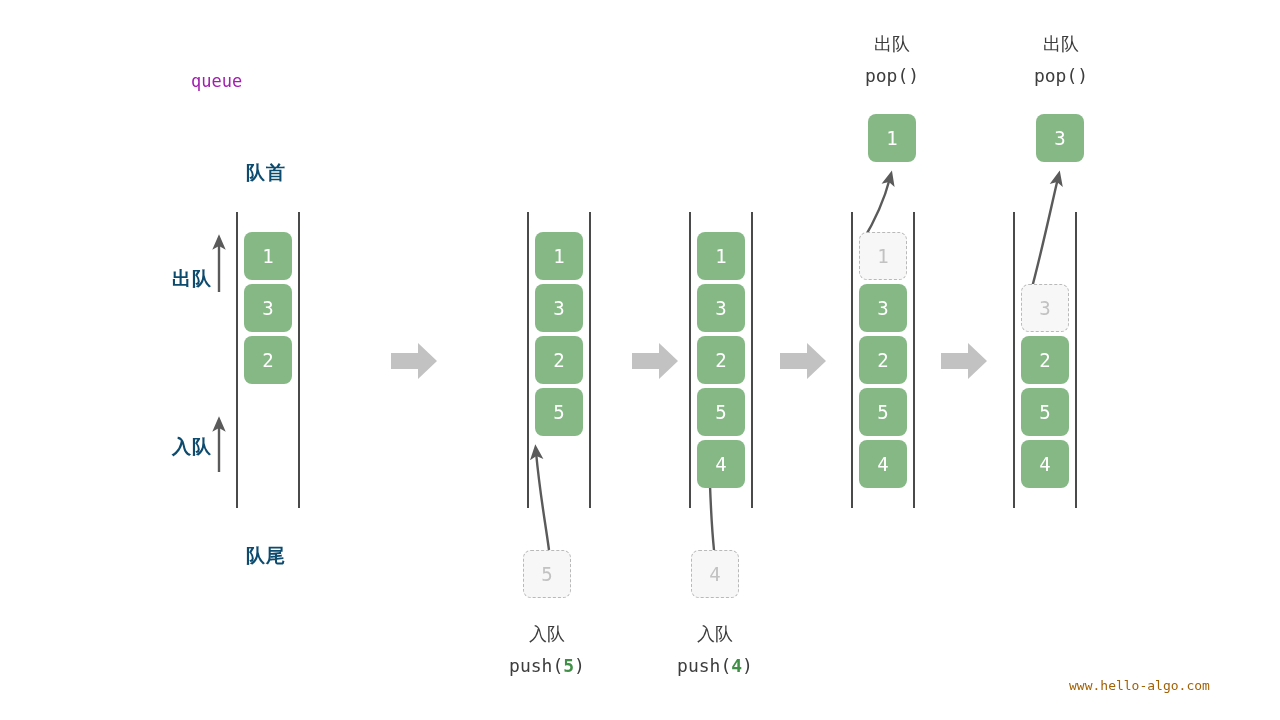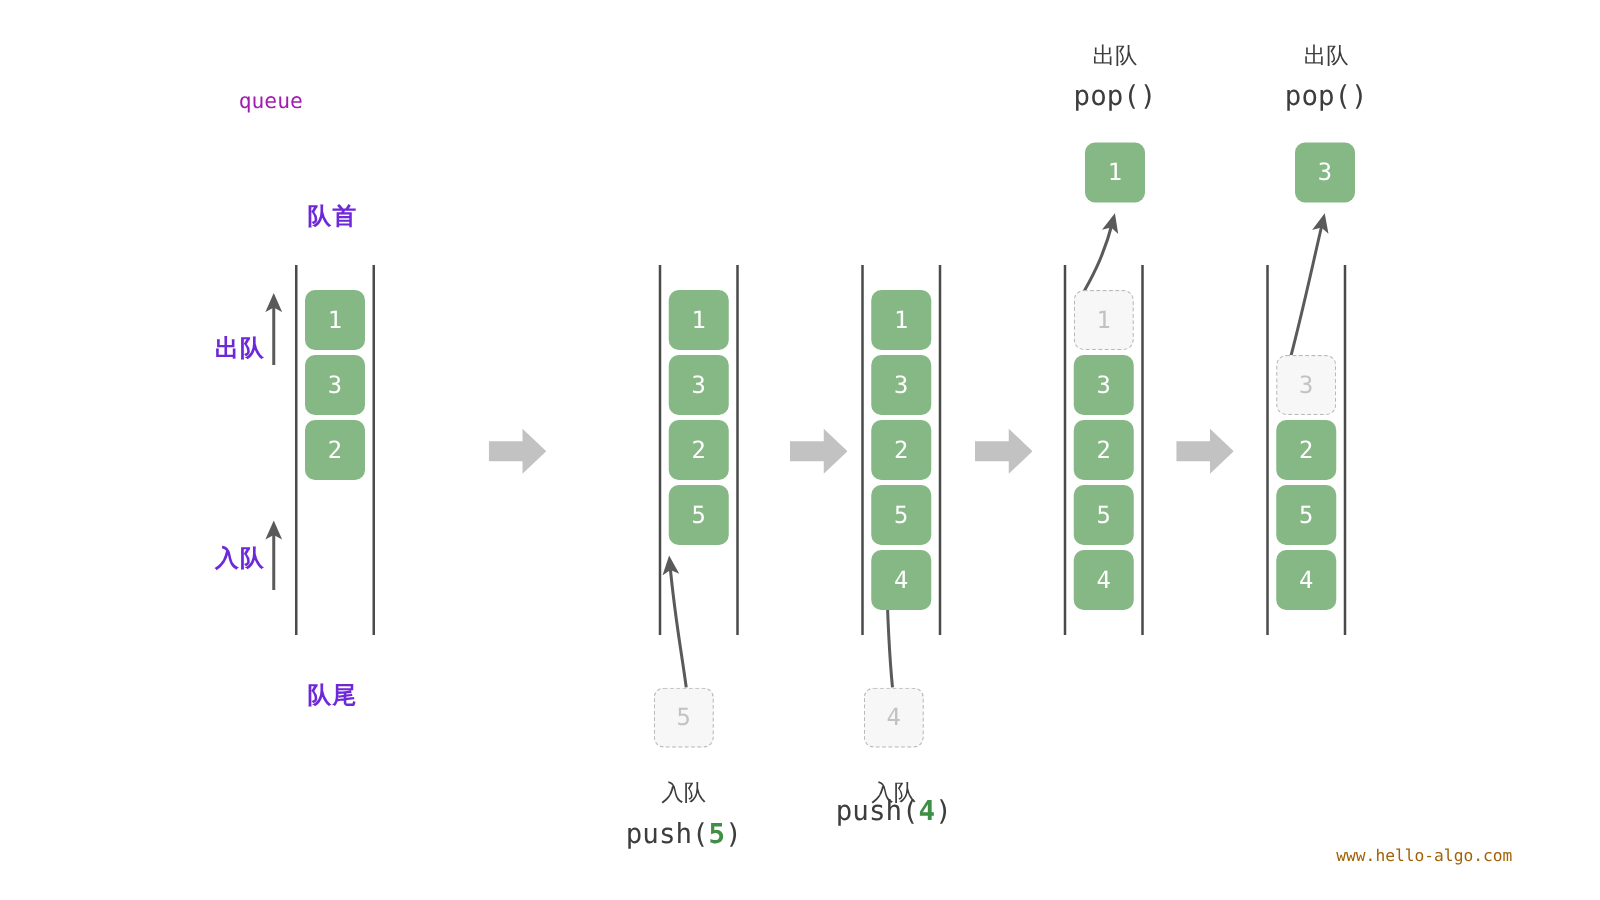--- a/index.html
+++ b/index.html
@@ -16,30 +16,30 @@
   
   .title-cn{
     font-size:21px;font-weight:bold;color:#3f8f46;
     text-align:center;letter-spacing:1px;white-space:nowrap;
   }
   .title-en{
     font-family:"DejaVu Sans Mono","Liberation Mono",monospace;
     font-size:17px;color:#a21caf;text-align:left;white-space:nowrap;
   }
   .side-label{
-    font-size:19px;font-weight:bold;color:#6d28d9;
+    font-size:19px;font-weight:bold;color:#0c4a6e;
     text-align:center;white-space:nowrap;letter-spacing:1px;
   }
   .op-label-cn{
     font-size:18px;font-weight:normal;color:#3d3d3d;
     text-align:center;white-space:nowrap;
   }
   .op-label-code{
     font-family:"DejaVu Sans Mono","Liberation Mono",monospace;
-    font-size:22px;color:#3d3d3d;text-align:center;white-space:nowrap;
+    font-size:18px;color:#3d3d3d;text-align:center;white-space:nowrap;
   }
   .op-label-code .hl{color:#3f8f46;font-weight:bold;}
 
   
   .rail{position:absolute;}
   .rail-line{
     position:absolute;top:0;width:1.6px;height:100%;
     background:#4a4a4a;
   }
   .rail-line.left{left:0;}
@@ -146,21 +146,21 @@
     <div class="rail-line left"></div>
     <div class="rail-line right"></div>
     <div class="cell" style="left:8px;top:20px;">1</div>
     <div class="cell" style="left:8px;top:72px;">3</div>
     <div class="cell" style="left:8px;top:124px;">2</div>
     <div class="cell" style="left:8px;top:176px;">5</div>
     <div class="cell" style="left:8px;top:228px;">4</div>
   </div>
   <div class="cell ghost abs" style="left:691px;top:550px;">4</div>
   <div class="abs op-label-cn" style="left:640px;top:622px;width:150px;">入队</div>
-  <div class="abs op-label-code" style="left:640px;top:637px;width:150px;">
+  <div class="abs op-label-code" style="left:640px;top:655px;width:150px;">
     <span>push(</span><span class="hl">4</span><span>)</span>
   </div>
 
   <div class="abs op-label-cn" style="left:827px;top:32px;width:130px;">出队</div>
   <div class="abs op-label-code" style="left:827px;top:65px;width:130px;">
     <span>pop(</span><span class="hl"></span><span>)</span>
   </div>
   <div class="cell abs" style="left:868px;top:114px;">1</div>
 
   <div class="rail" style="left:851px;top:212px;width:64px;height:296px;">

